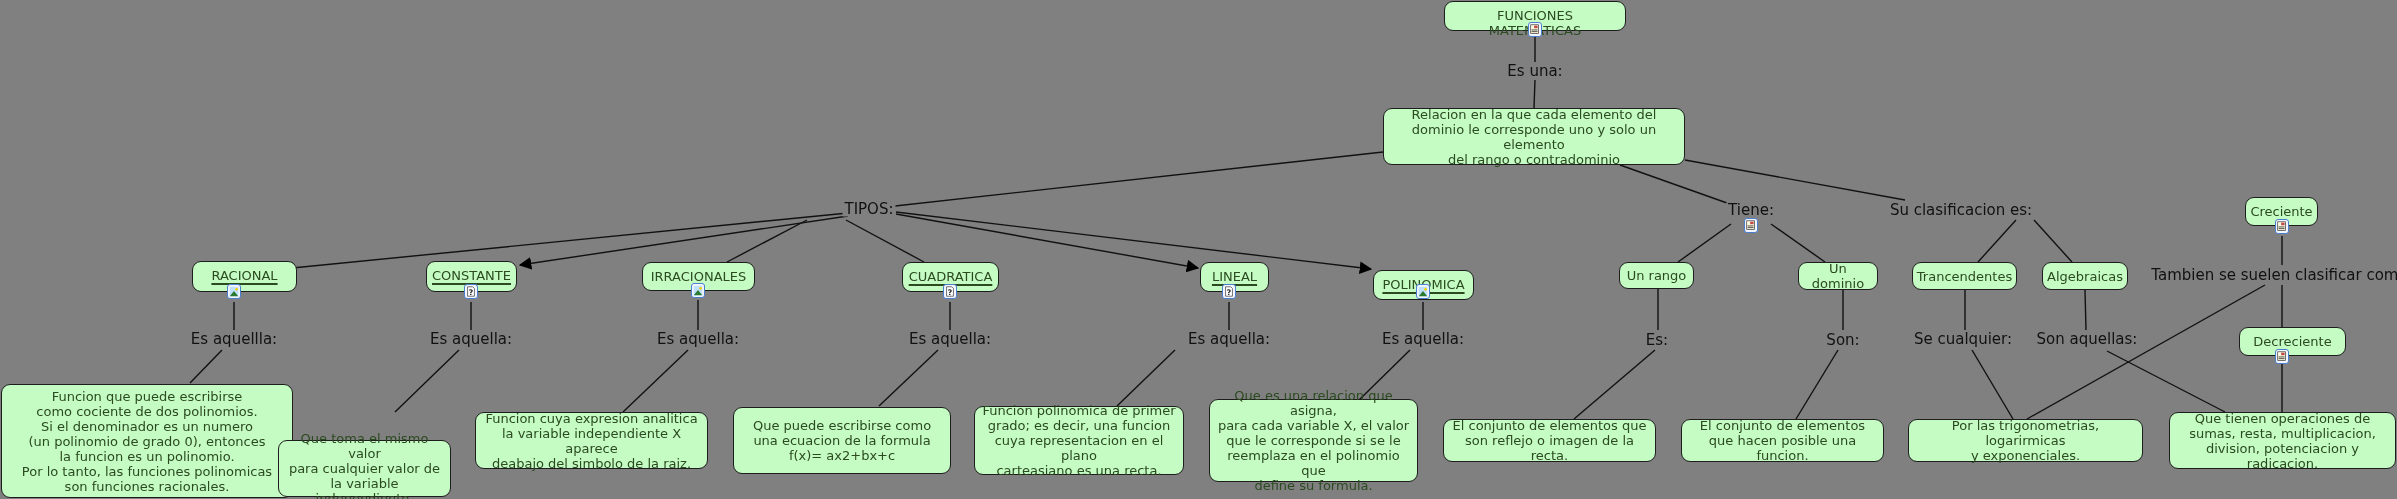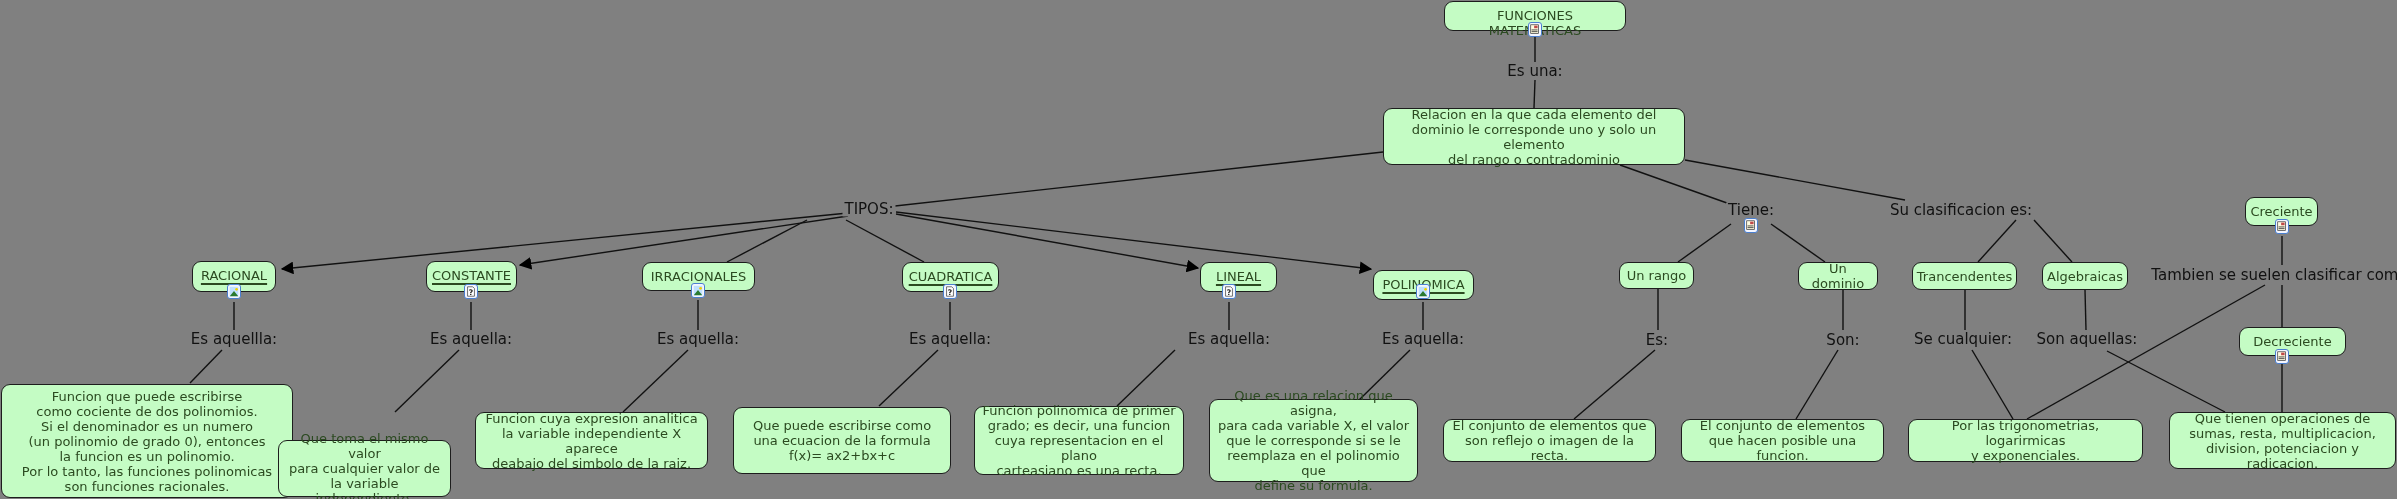--- a/index.html
+++ b/index.html
@@ -104,21 +104,21 @@
 <span class="icon" style="left:1744px;top:218px;">
   <svg viewBox="0 0 14 15">
       <rect x="2" y="2" width="9" height="10" fill="#fffbe0" stroke="#333" stroke-width="0.8"></rect>
       <line x1="3" y1="8" x2="10" y2="8" stroke="#333"></line>
       <line x1="3" y1="10" x2="10" y2="10" stroke="#333"></line>
       <rect x="6" y="3" width="4" height="3" fill="#c04848"></rect>
     </svg>
 </span>
 <div class="phrase" style="left:1961px;top:210px;">Su clasificacion es:</div>
 
-<div class="node link top" style="left:192px;top:261px;width:84px;height:31px;">
+<div class="node link top" style="left:192px;top:261px;width:105px;height:31px;">
   <span class="lbl">RACIONAL</span>
 </div>
 <span class="icon" style="left:227px;top:284px;">
   <svg viewBox="0 0 14 15">
       <rect x="2" y="2" width="10" height="11" fill="#bfe0ff"></rect>
       <path d="M2,13 L7,7 L12,13 z" fill="#2a7a30"></path>
       <circle cx="10" cy="5" r="1.6" fill="#f2d000"></circle>
     </svg>
 </span>
 
@@ -146,21 +146,21 @@
 <div class="node link top" style="left:902px;top:262px;width:97px;height:30px;">
   <span class="lbl">CUADRATICA</span>
 </div>
 <span class="icon" style="left:943px;top:284px;">
   <svg viewBox="0 0 14 15">
       <path d="M3,2 L9,2 L11,4 L11,13 L3,13 z" fill="#fff" stroke="#333" stroke-width="0.8"></path>
       <text x="7" y="11.5" font-size="9" text-anchor="middle" font-family="DejaVu Sans, sans-serif" font-weight="bold" fill="#222">?</text>
     </svg>
 </span>
 
-<div class="node link top" style="left:1200px;top:262px;width:77px;height:30px;">
+<div class="node link top" style="left:1200px;top:262px;width:69px;height:30px;">
   <span class="lbl">LINEAL</span>
 </div>
 <span class="icon" style="left:1222px;top:284px;">
   <svg viewBox="0 0 14 15">
       <path d="M3,2 L9,2 L11,4 L11,13 L3,13 z" fill="#fff" stroke="#333" stroke-width="0.8"></path>
       <text x="7" y="11.5" font-size="9" text-anchor="middle" font-family="DejaVu Sans, sans-serif" font-weight="bold" fill="#222">?</text>
     </svg>
 </span>
 
 <div class="node link top" style="left:1373px;top:270px;width:101px;height:30px;">

